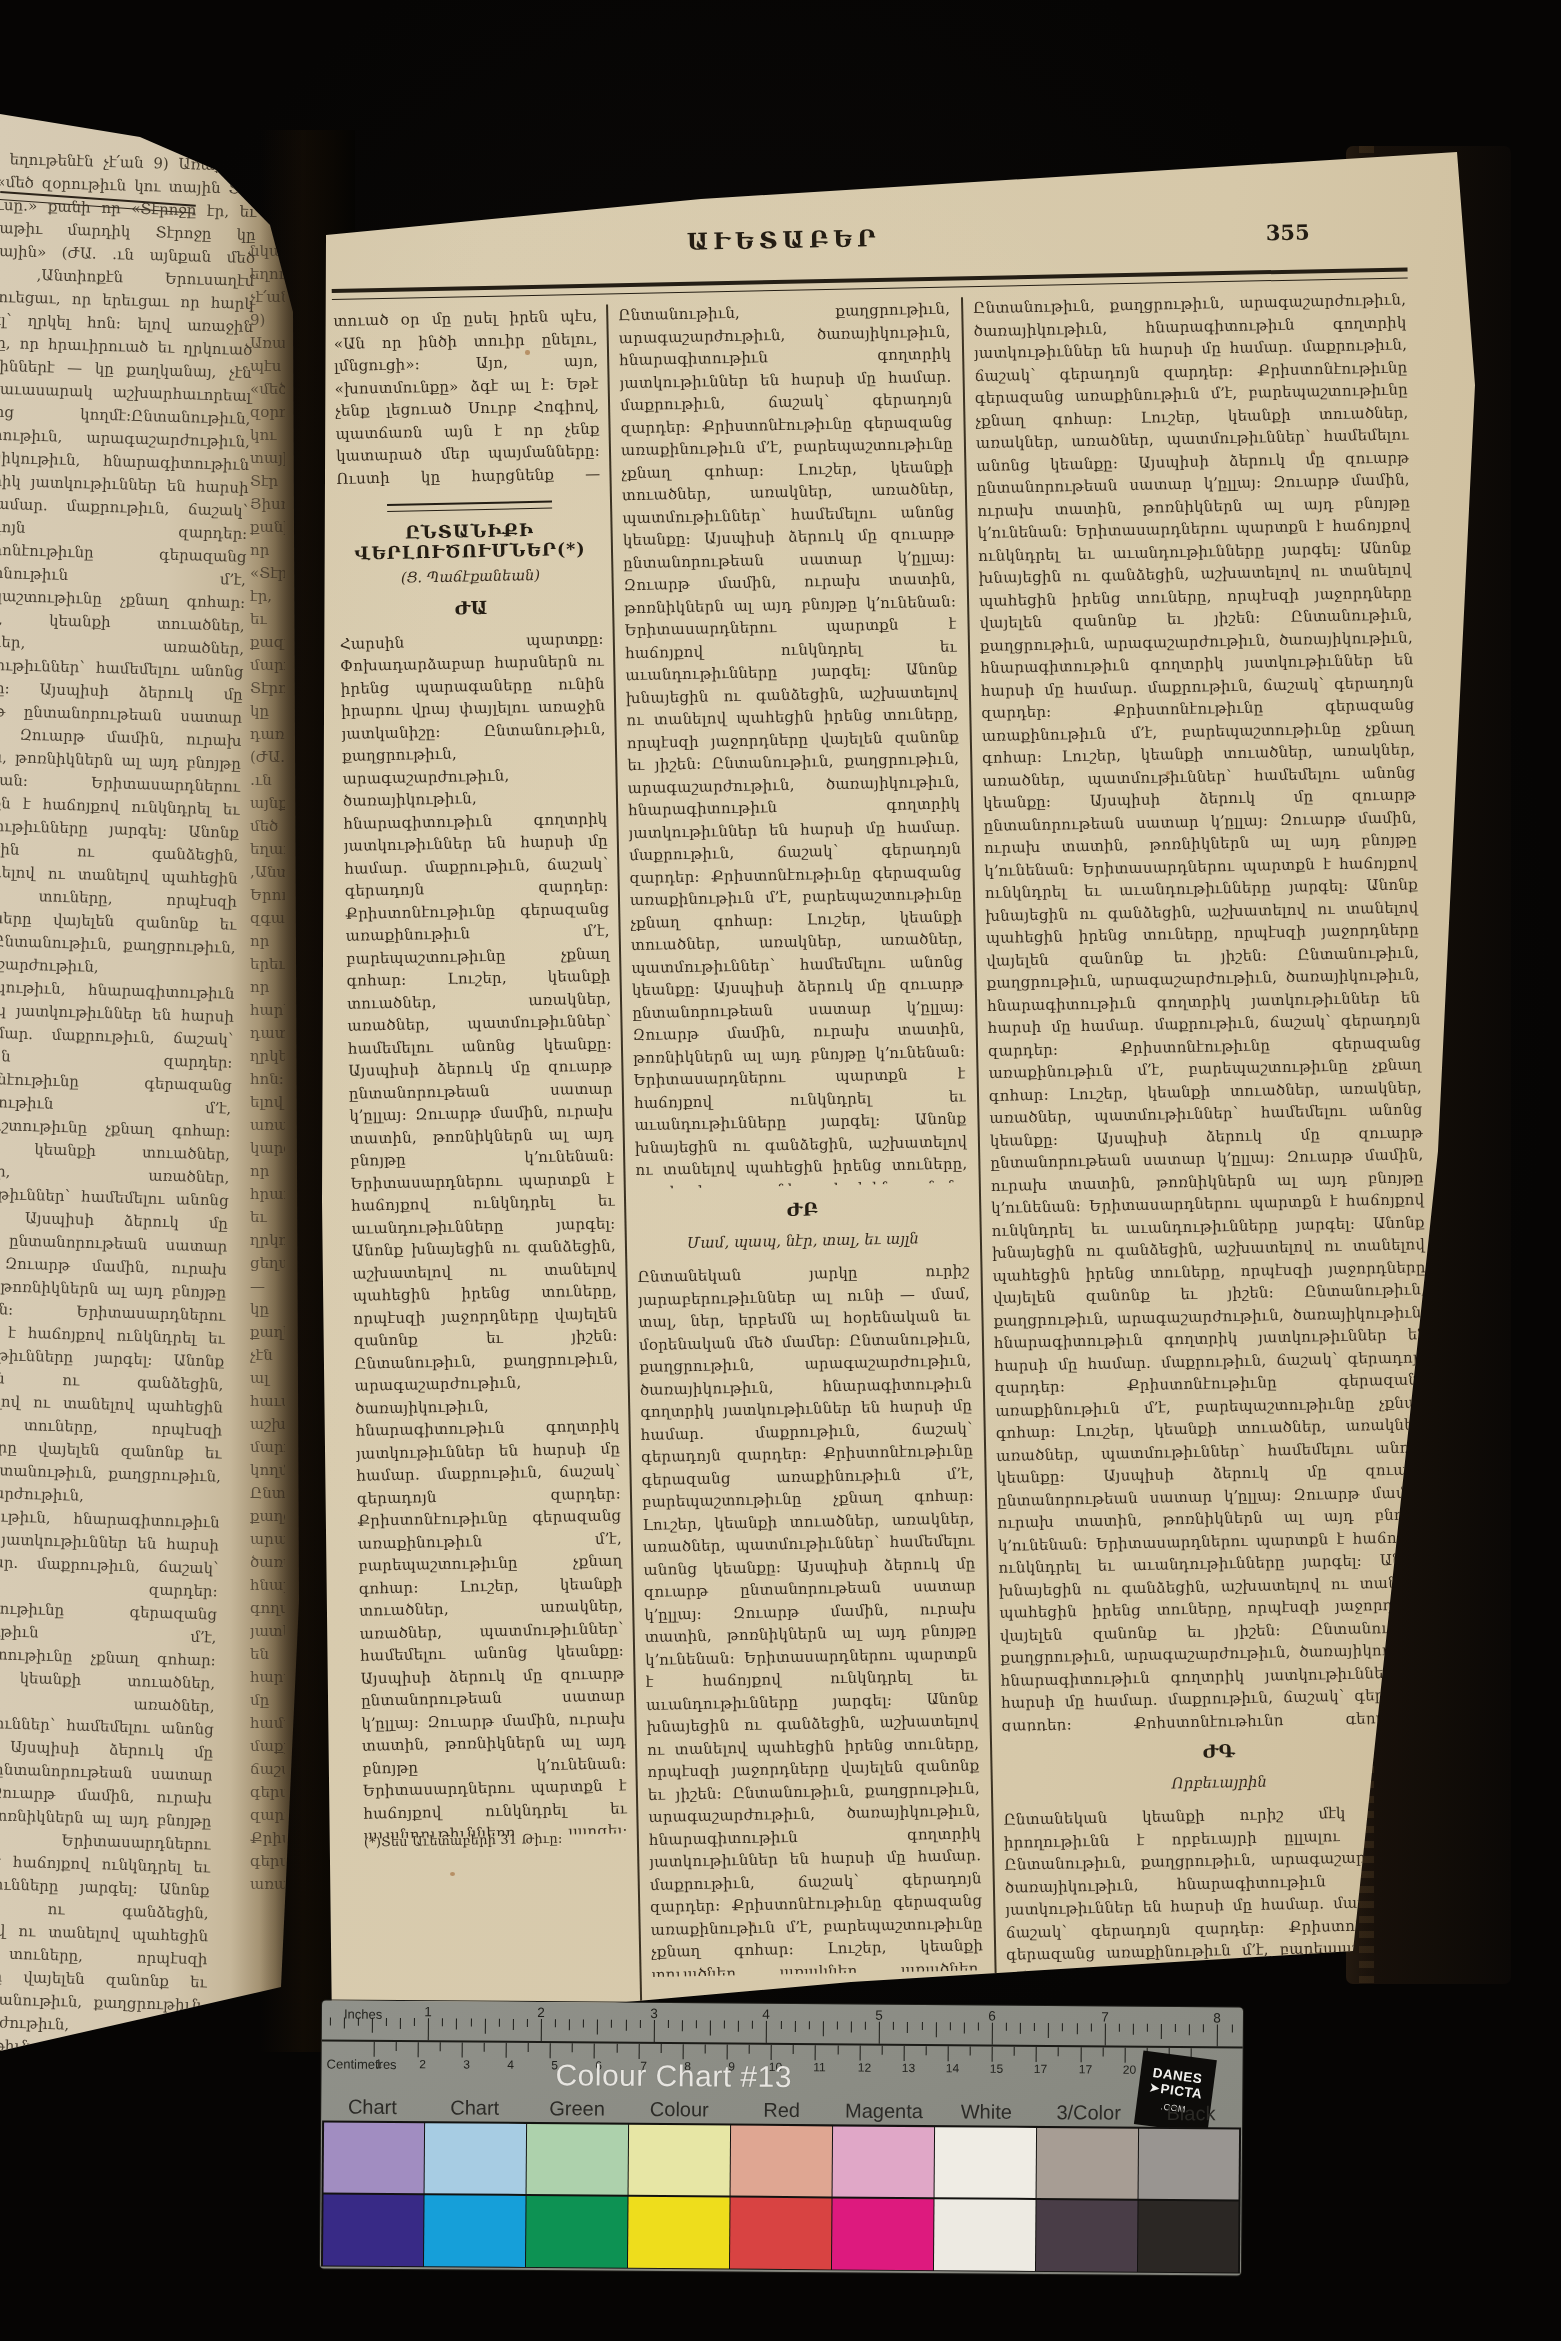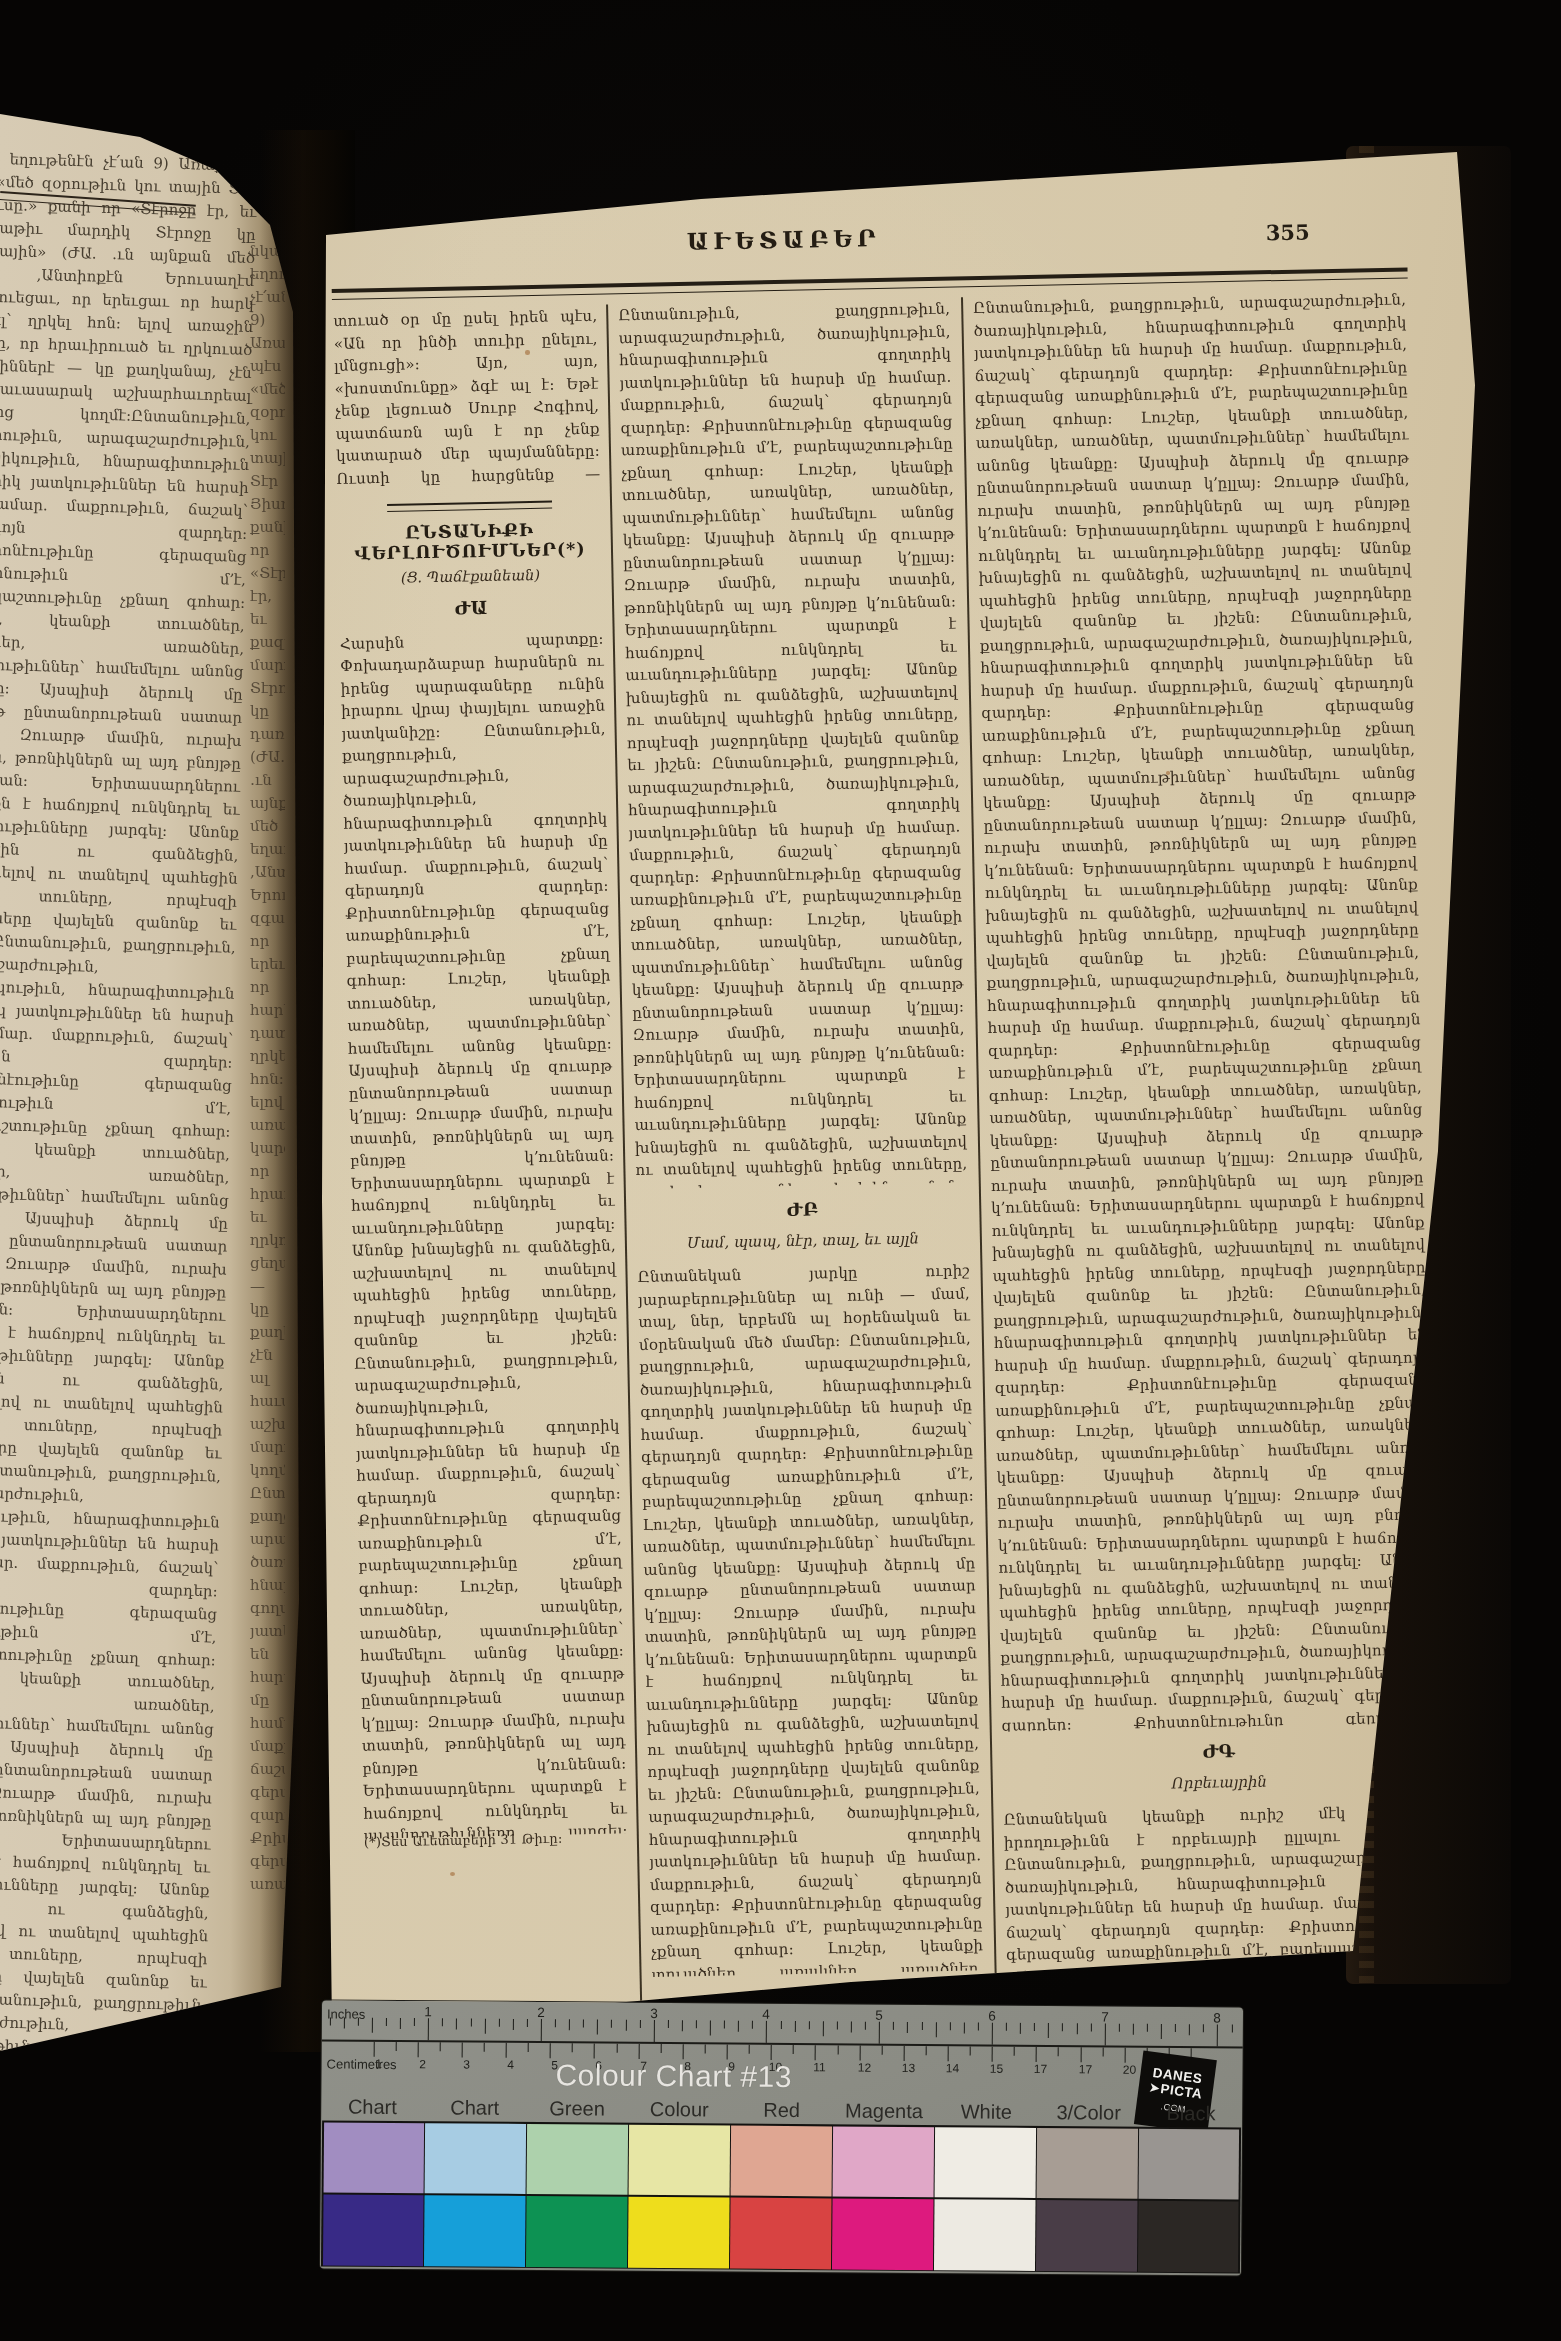--- a/index.html
+++ b/index.html
@@ -77,21 +77,21 @@
   .c2-b1{height:885px;}
   .c2-b2{height:711px;}
   .c3-b1{height:1435px;}
   .c3-b2{height:185px;}
 
   
   .color-chart{position:absolute;left:321px;top:2004px;width:921px;height:268px;
     transform:rotate(.45deg);background:linear-gradient(160deg,#90918a 0%,#8b8c84 45%,#83847c 100%);
     border-radius:4px;box-shadow:0 0 0 1px #1c1b17;font-family:"Liberation Sans","DejaVu Sans",sans-serif;}
   .ruler-label{position:absolute;font-size:13px;color:#24241f;}
-  .inches-label{left:5px;top:6px;}
+  .inches-label{left:22px;top:6px;}
   .cm-label{left:5px;top:56px;}
   .inch-num{position:absolute;top:3px;transform:translateX(-50%);font-size:13.5px;color:#1f1f1b;}
   .inch-tick{position:absolute;top:17px;width:1px;background:#1b1b17;}
   .ruler-sep{position:absolute;left:0;top:39px;width:100%;height:1.5px;background:#1b1b17;}
   .cm-tick{position:absolute;top:41px;width:1px;background:#1b1b17;}
   .cm-num{position:absolute;top:56px;transform:translateX(-50%);font-size:12px;color:#1f1f1b;}
   .chart-title{position:absolute;left:234px;top:56px;font-size:30px;font-weight:400;
     color:#e7e5e0;letter-spacing:0.5px;text-shadow:0 0 1px rgba(40,40,40,.4);}
   .logo{position:absolute;left:817px;top:48px;width:74px;height:74px;background:#0d0c0a;
     transform:rotate(7deg);display:flex;flex-direction:column;align-items:center;justify-content:center;

